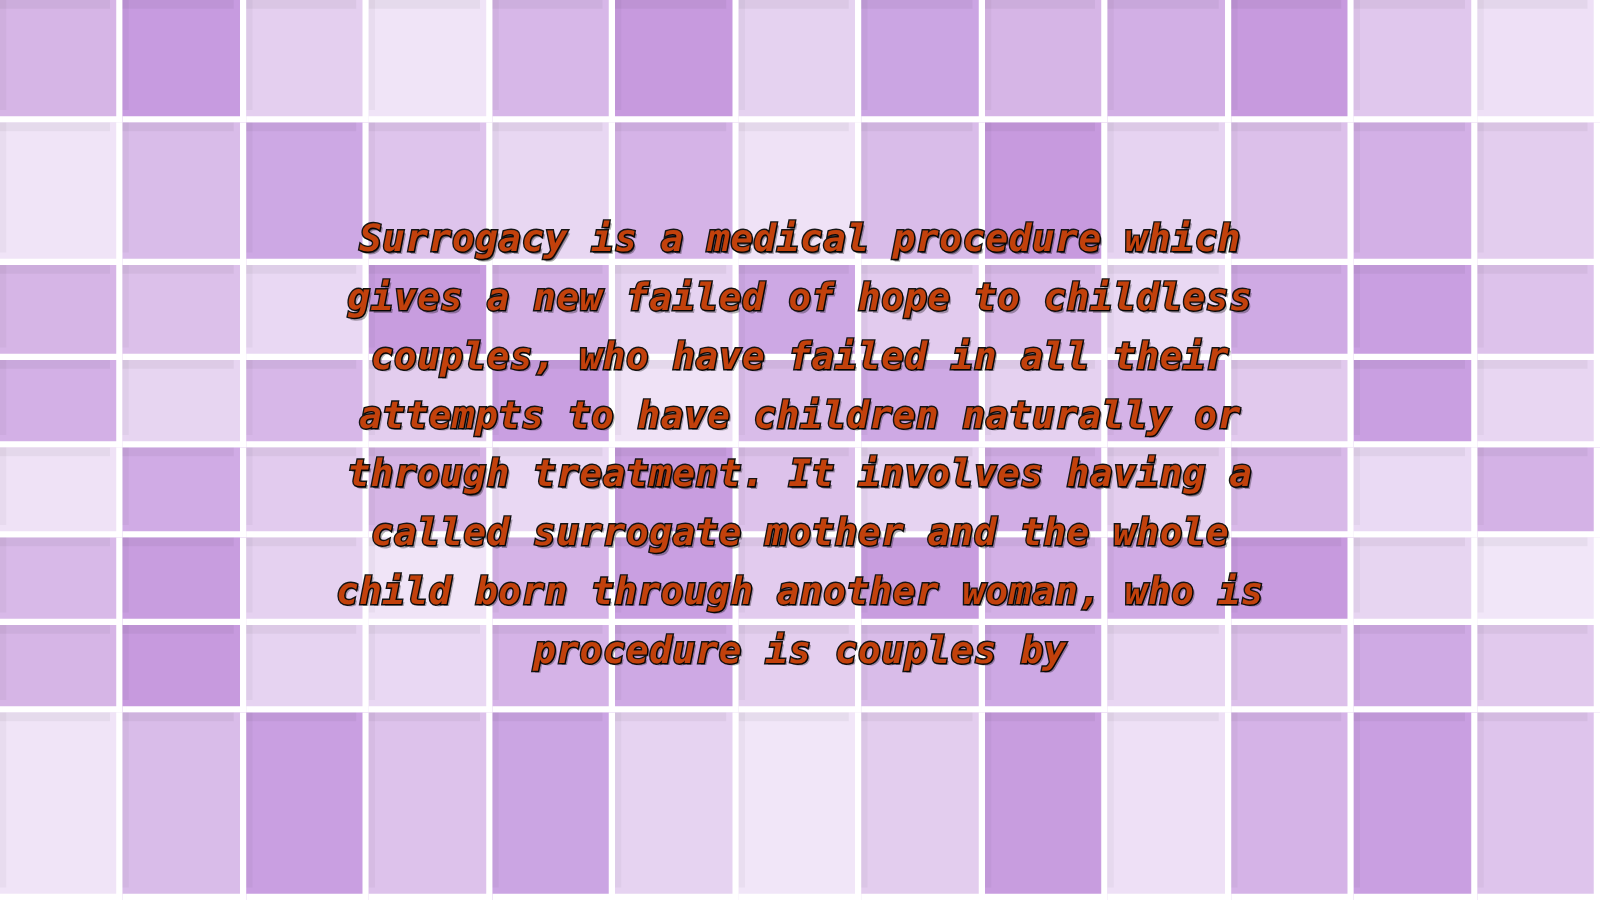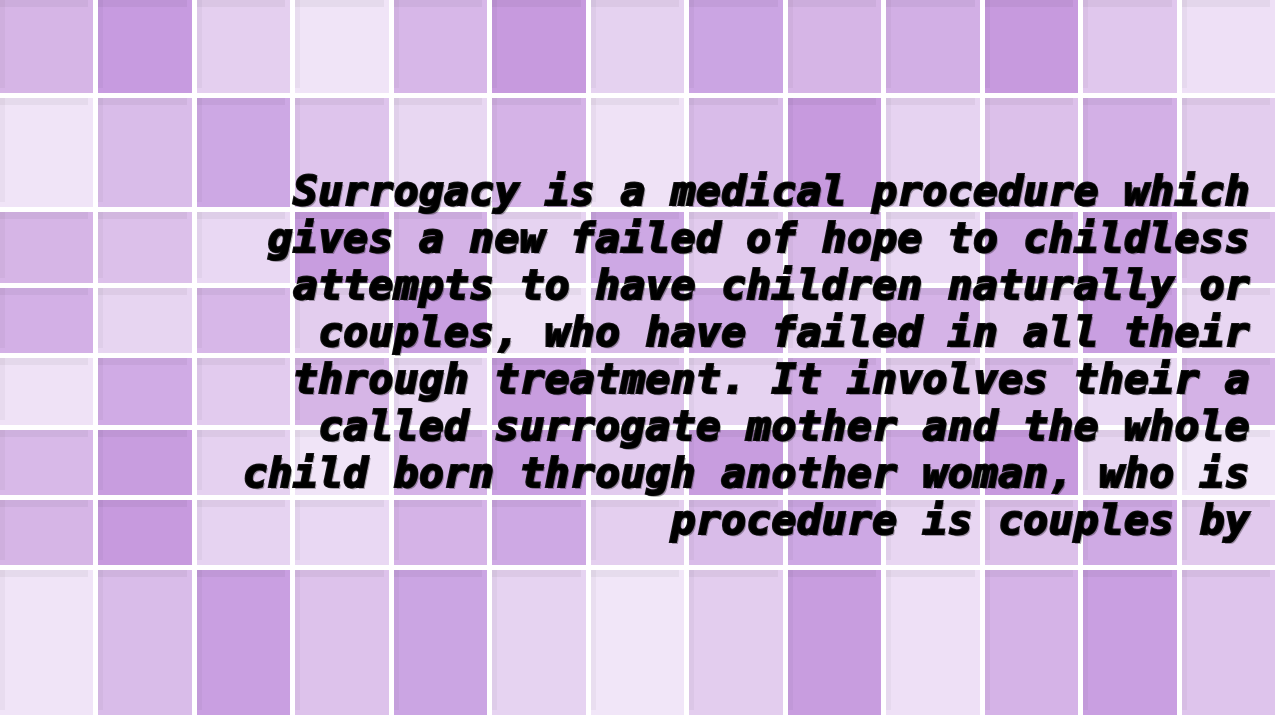--- a/index.html
+++ b/index.html
@@ -56,31 +56,30 @@
     text-align: center;
     padding: 0 30px;
     box-sizing: border-box;
     pointer-events: none;
   }
   #caption .line {
     display: block;
     font-family: "DejaVu Sans Mono", "Liberation Mono", monospace;
     font-style: italic;
     font-weight: 700;
-    font-size: 41px;
+    font-size: 30px;
     line-height: 47px;
     letter-spacing: 0.5px;
-    color: #000000;
+    color: #c2410c;
     white-space: pre;
     -webkit-text-stroke: 2.2px #141414;
     paint-order: stroke fill;
     text-shadow:
        1px 1px 0 rgba(0,0,0,0.55),
        2px 2px 0 rgba(0,0,0,0.30);
-    text-align: right;
   }
 </style>
 </head>
 <body>
 
 <div id="stage">
 
   <div id="tile-grid" style="grid-template-columns: repeat(13, 1fr); grid-template-rows: 98px 114px 76px 70px 72px 70px 70px 150px; background: rgb(255, 255, 255);">
       <div class="tile" style="background: rgb(214, 181, 230);"></div>
       <div class="tile" style="background: rgb(199, 155, 224);"></div>
@@ -184,21 +183,21 @@
       <div class="tile" style="background: rgb(200, 157, 223);"></div>
       <div class="tile" style="background: rgb(238, 224, 246);"></div>
       <div class="tile" style="background: rgb(213, 179, 231);"></div>
       <div class="tile" style="background: rgb(201, 159, 225);"></div>
       <div class="tile" style="background: rgb(222, 196, 236);"></div>
     </div>
 
   <div id="caption">
     <span class="line">Surrogacy is a medical procedure which</span>
     <span class="line">gives a new failed of hope to childless</span>
+    <span class="line">couples, who have failed in all their</span>
     <span class="line">attempts to have children naturally or</span>
-    <span class="line">couples, who have failed in all their</span>
-    <span class="line">through treatment. It involves their a</span>
+    <span class="line">through treatment. It involves having a</span>
     <span class="line">called surrogate mother and the whole</span>
     <span class="line">child born through another woman, who is</span>
     <span class="line">procedure is couples by</span>
   </div>
 
 </div>
 
 </body></html>

